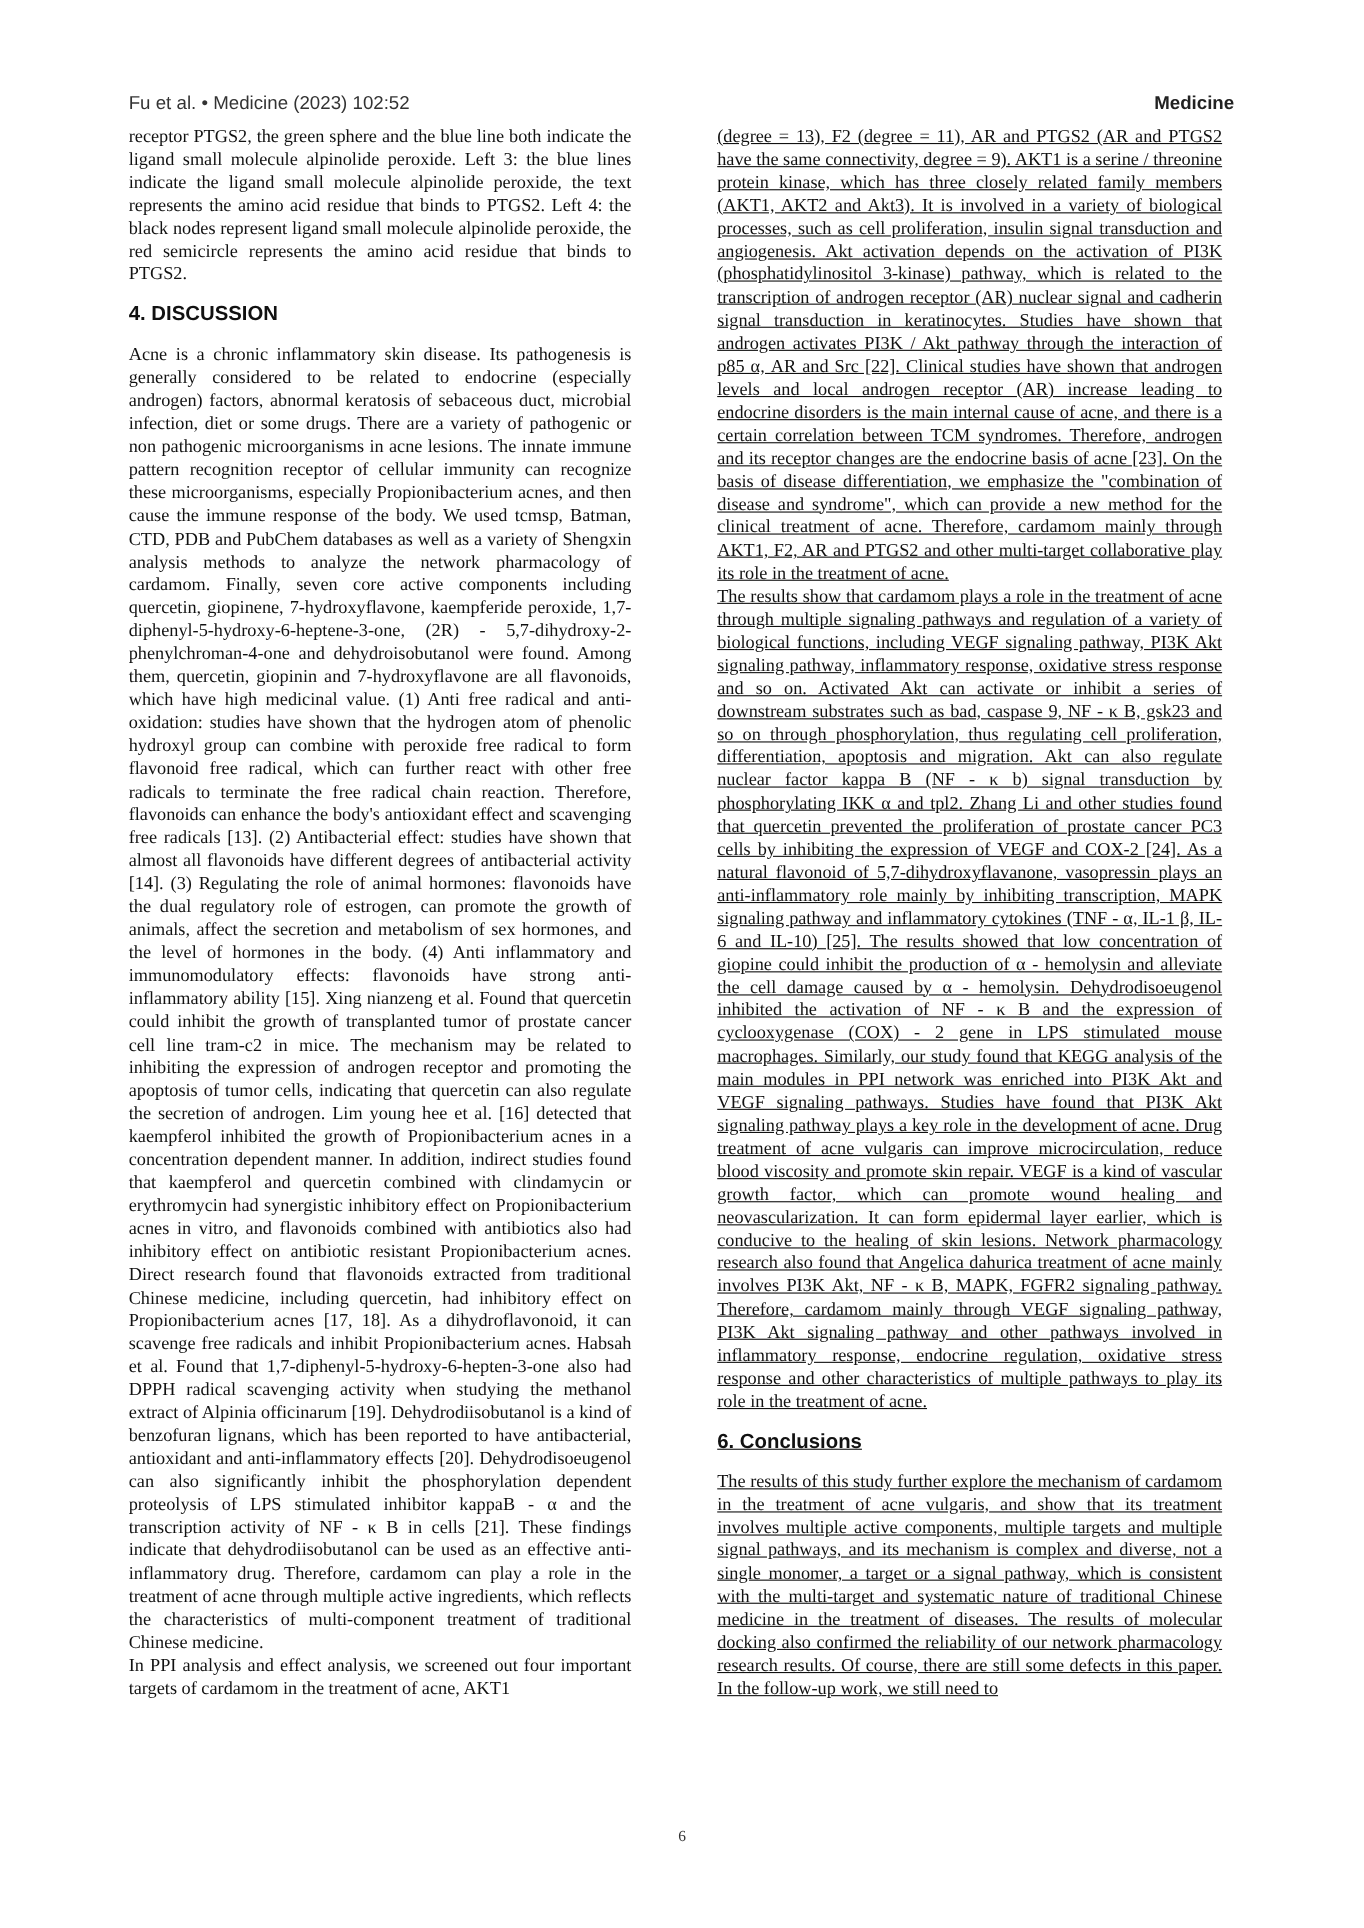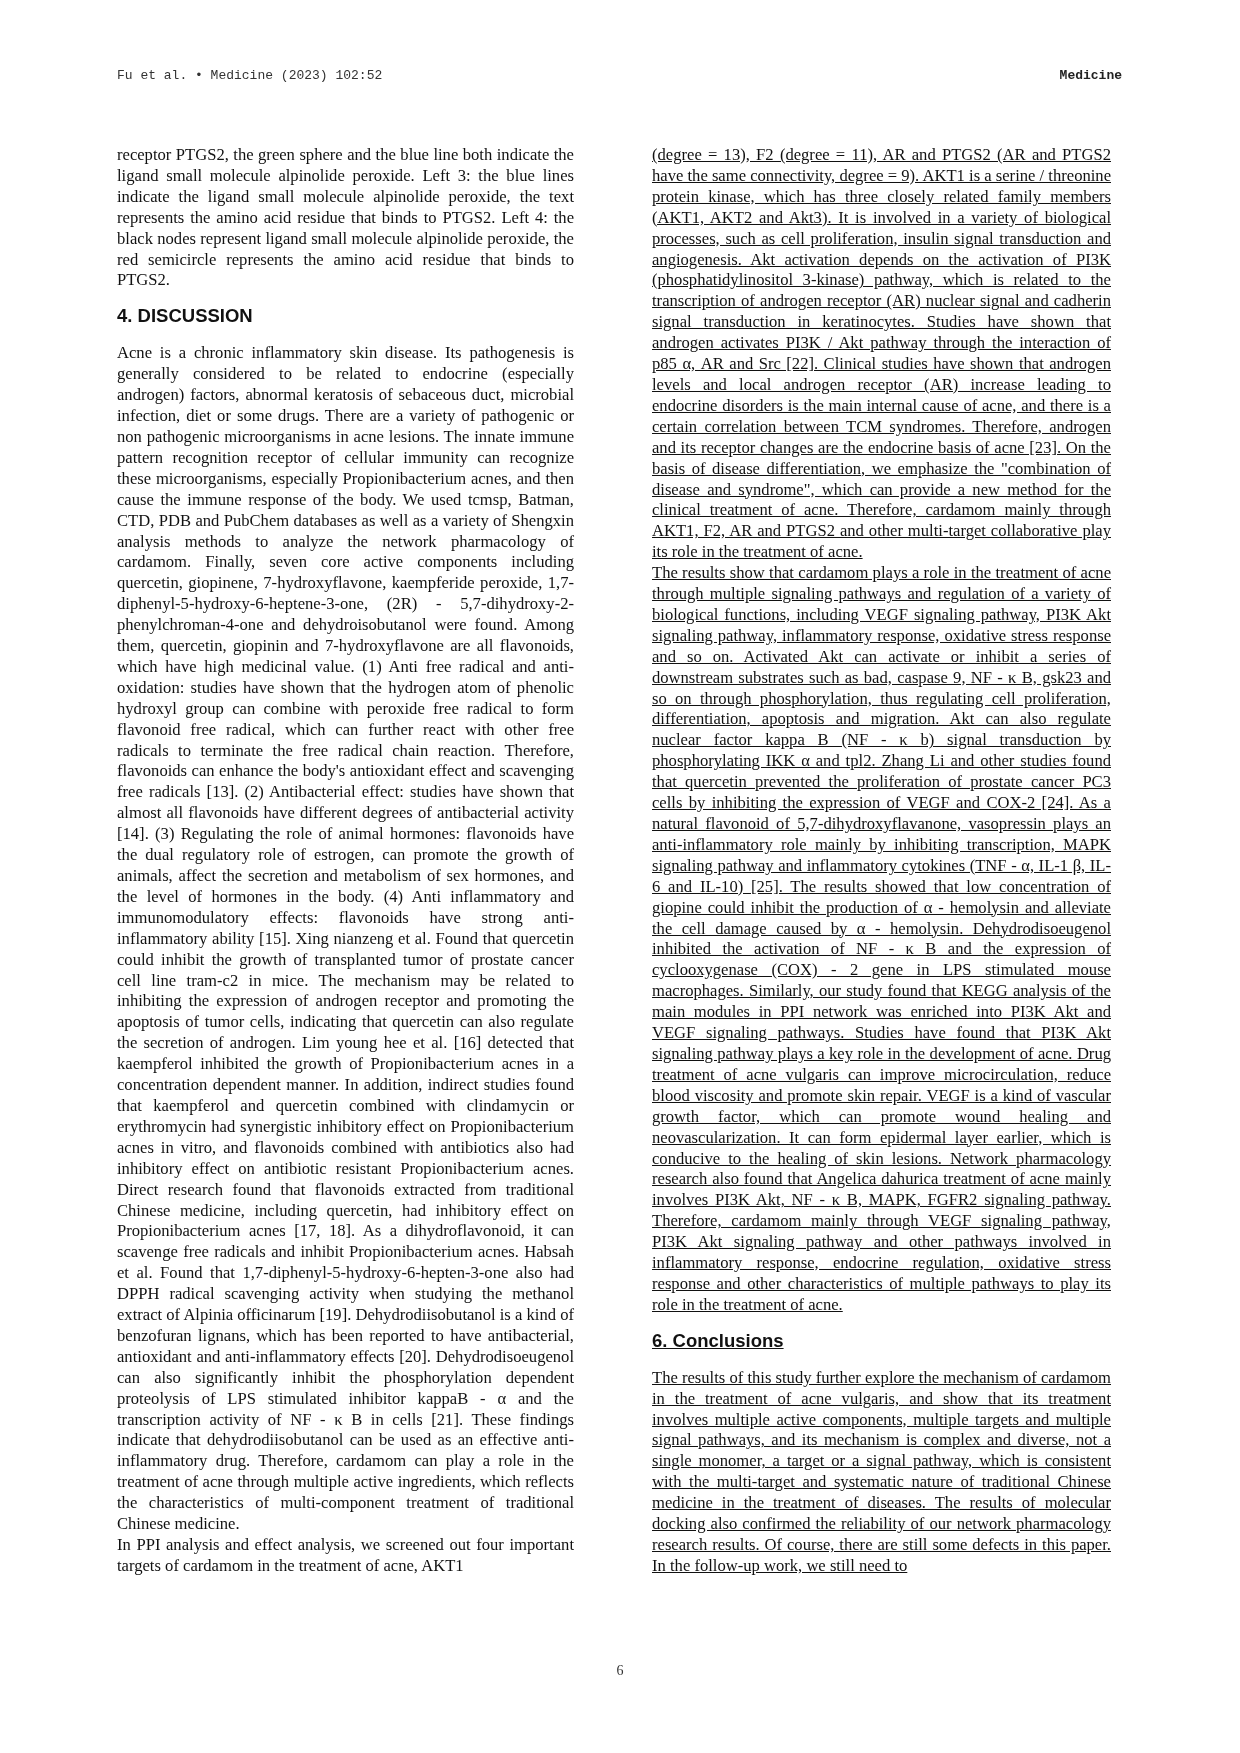--- a/index.html
+++ b/index.html
@@ -1,23 +1,23 @@
 <!DOCTYPE html>
 <html><head>
 <meta charset="utf-8">
 <style>
   html, body { margin: 0; padding: 0; background: #ffffff; }
   body { width: 1240px; height: 1753px; position: relative; overflow: hidden; color: #1a1a1a; }
-  .header { position: absolute; top: 68px; left: 117px; right: 118px; height: 20px;
-    font-family: Liberation Mono, monospace; font-size: 13px; color: #333; }
+  .header { position: absolute; top: 84px; left: 117px; right: 118px; height: 20px;
+    font-family: Liberation Sans, sans-serif; font-size: 17px; color: #333; }
   .header .left { position: absolute; left: 0; top: 0; }
   .header .right { position: absolute; right: 0; top: 0; font-weight: bold; color: #222; text-align: center; }
   .col { position: absolute; top: 114px; width: 457px;
     font-family: "Liberation Serif", serif; font-size: 16.6px; line-height: 20.9px;
-    text-align: justify; color: #111; margin-top: 31px; }
+    text-align: justify; color: #111; }
   .col.left { left: 117px; }
   .col.right { left: 652px; width: 459px; text-decoration: underline; }
   .col p { margin: 0; }
   .col h2 { font-family: "Liberation Sans", sans-serif; font-size: 18.5px; font-weight: bold;
     margin: 14px 0 16px 0; line-height: 22px; color: #111; text-align: left; }
   .page-num { position: absolute; top: 1663px; left: 0; right: 0; text-align: center;
     font-family: "Liberation Serif", serif; font-size: 14px; color: #333; }
 </style>
 </head>
 <body>

